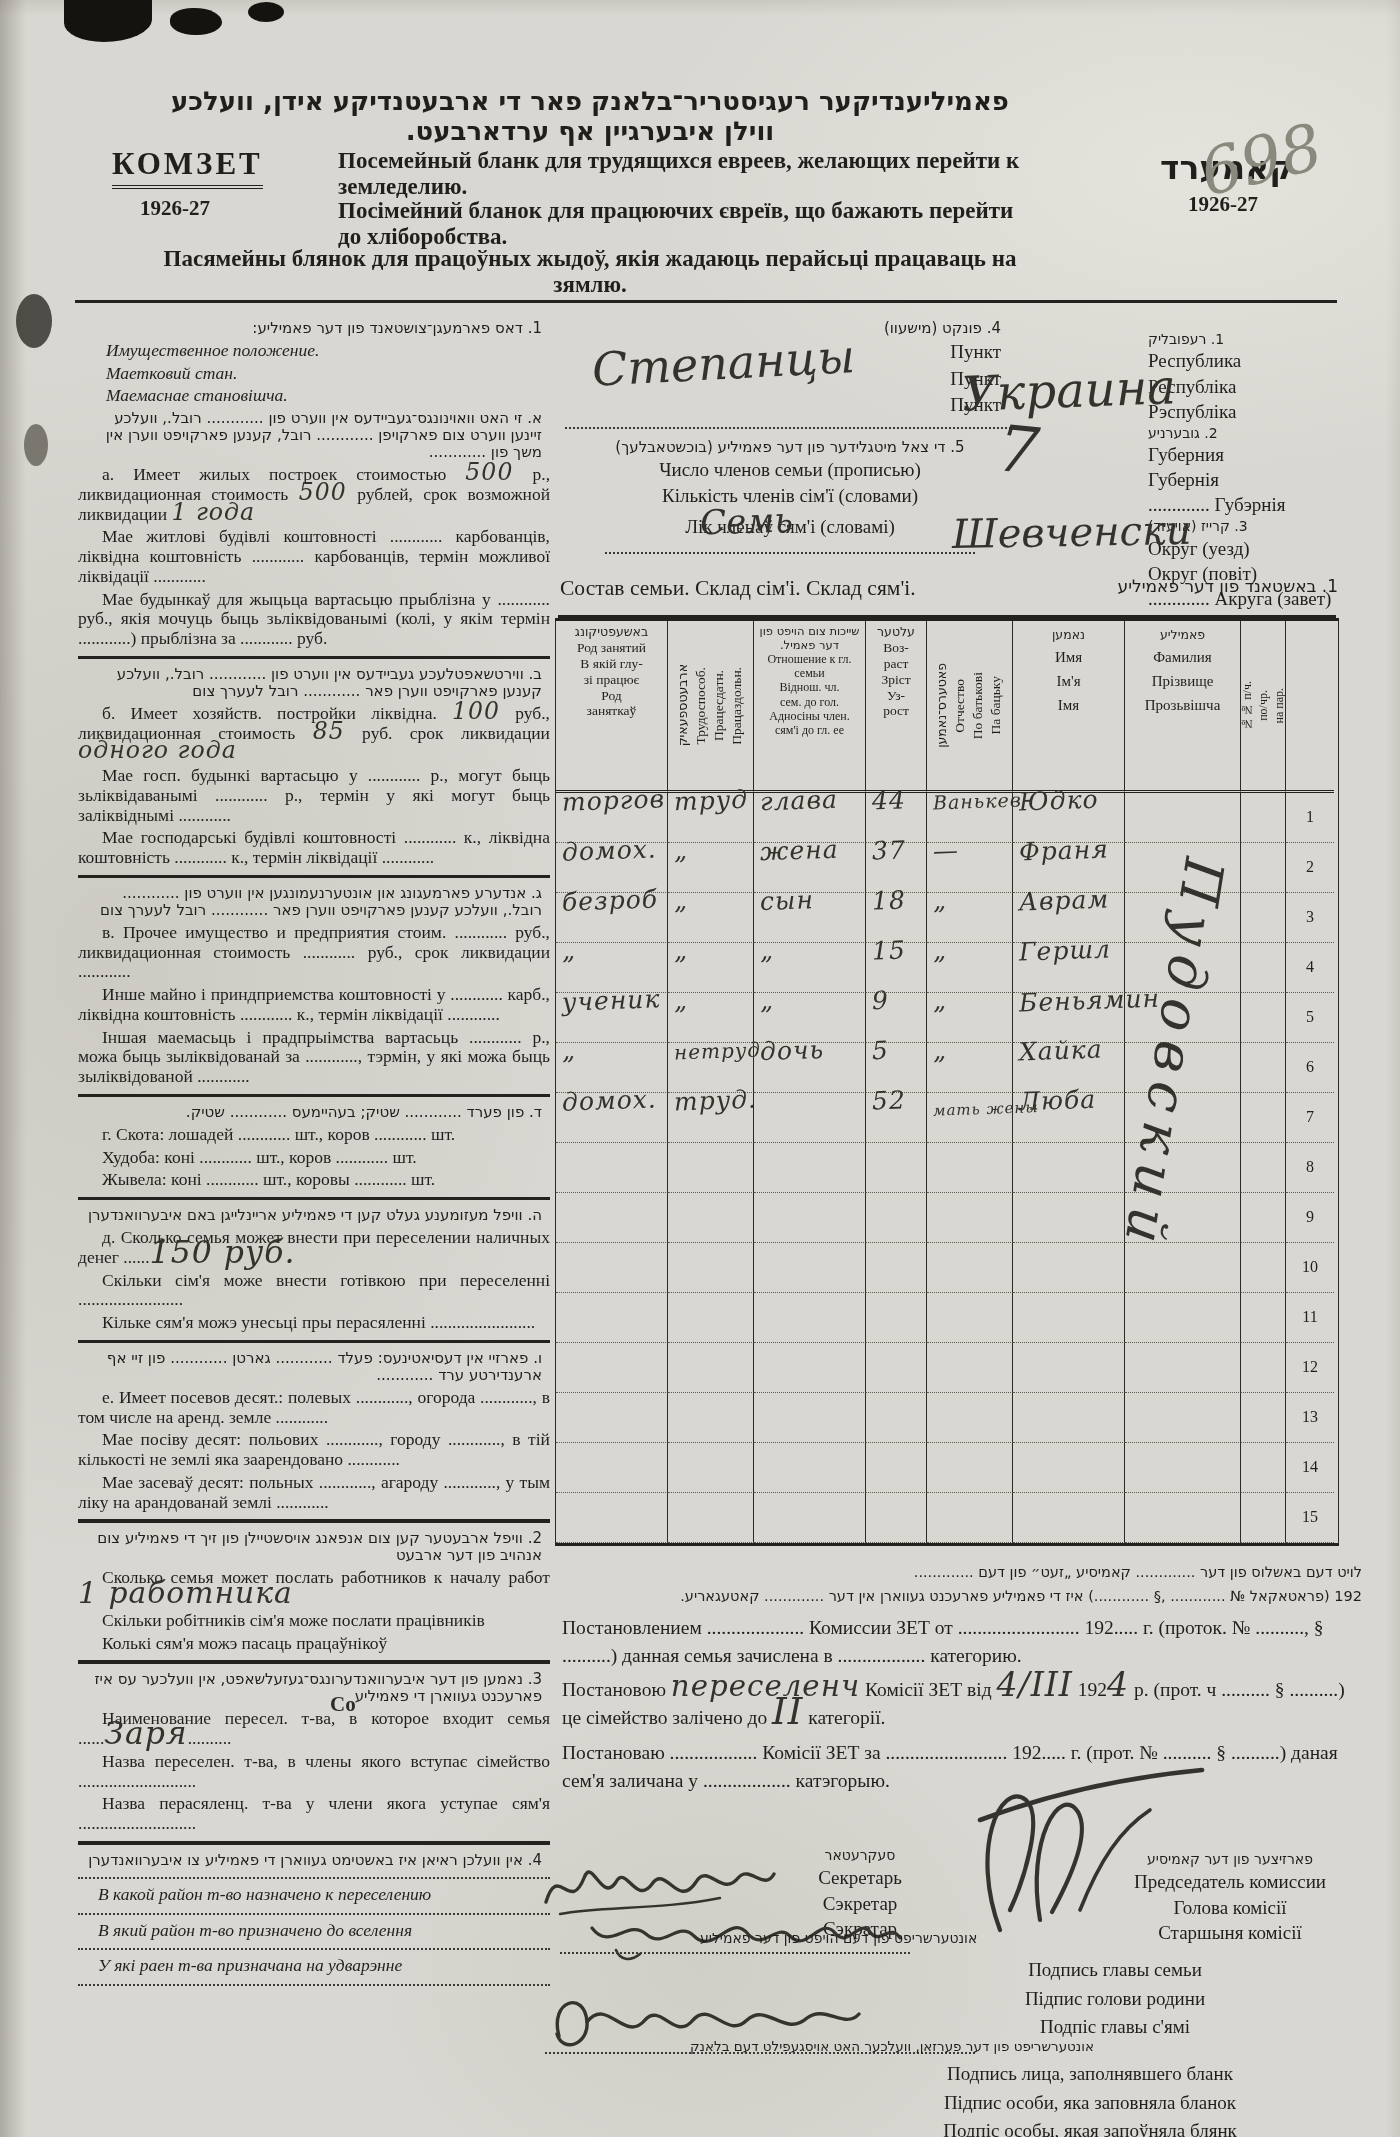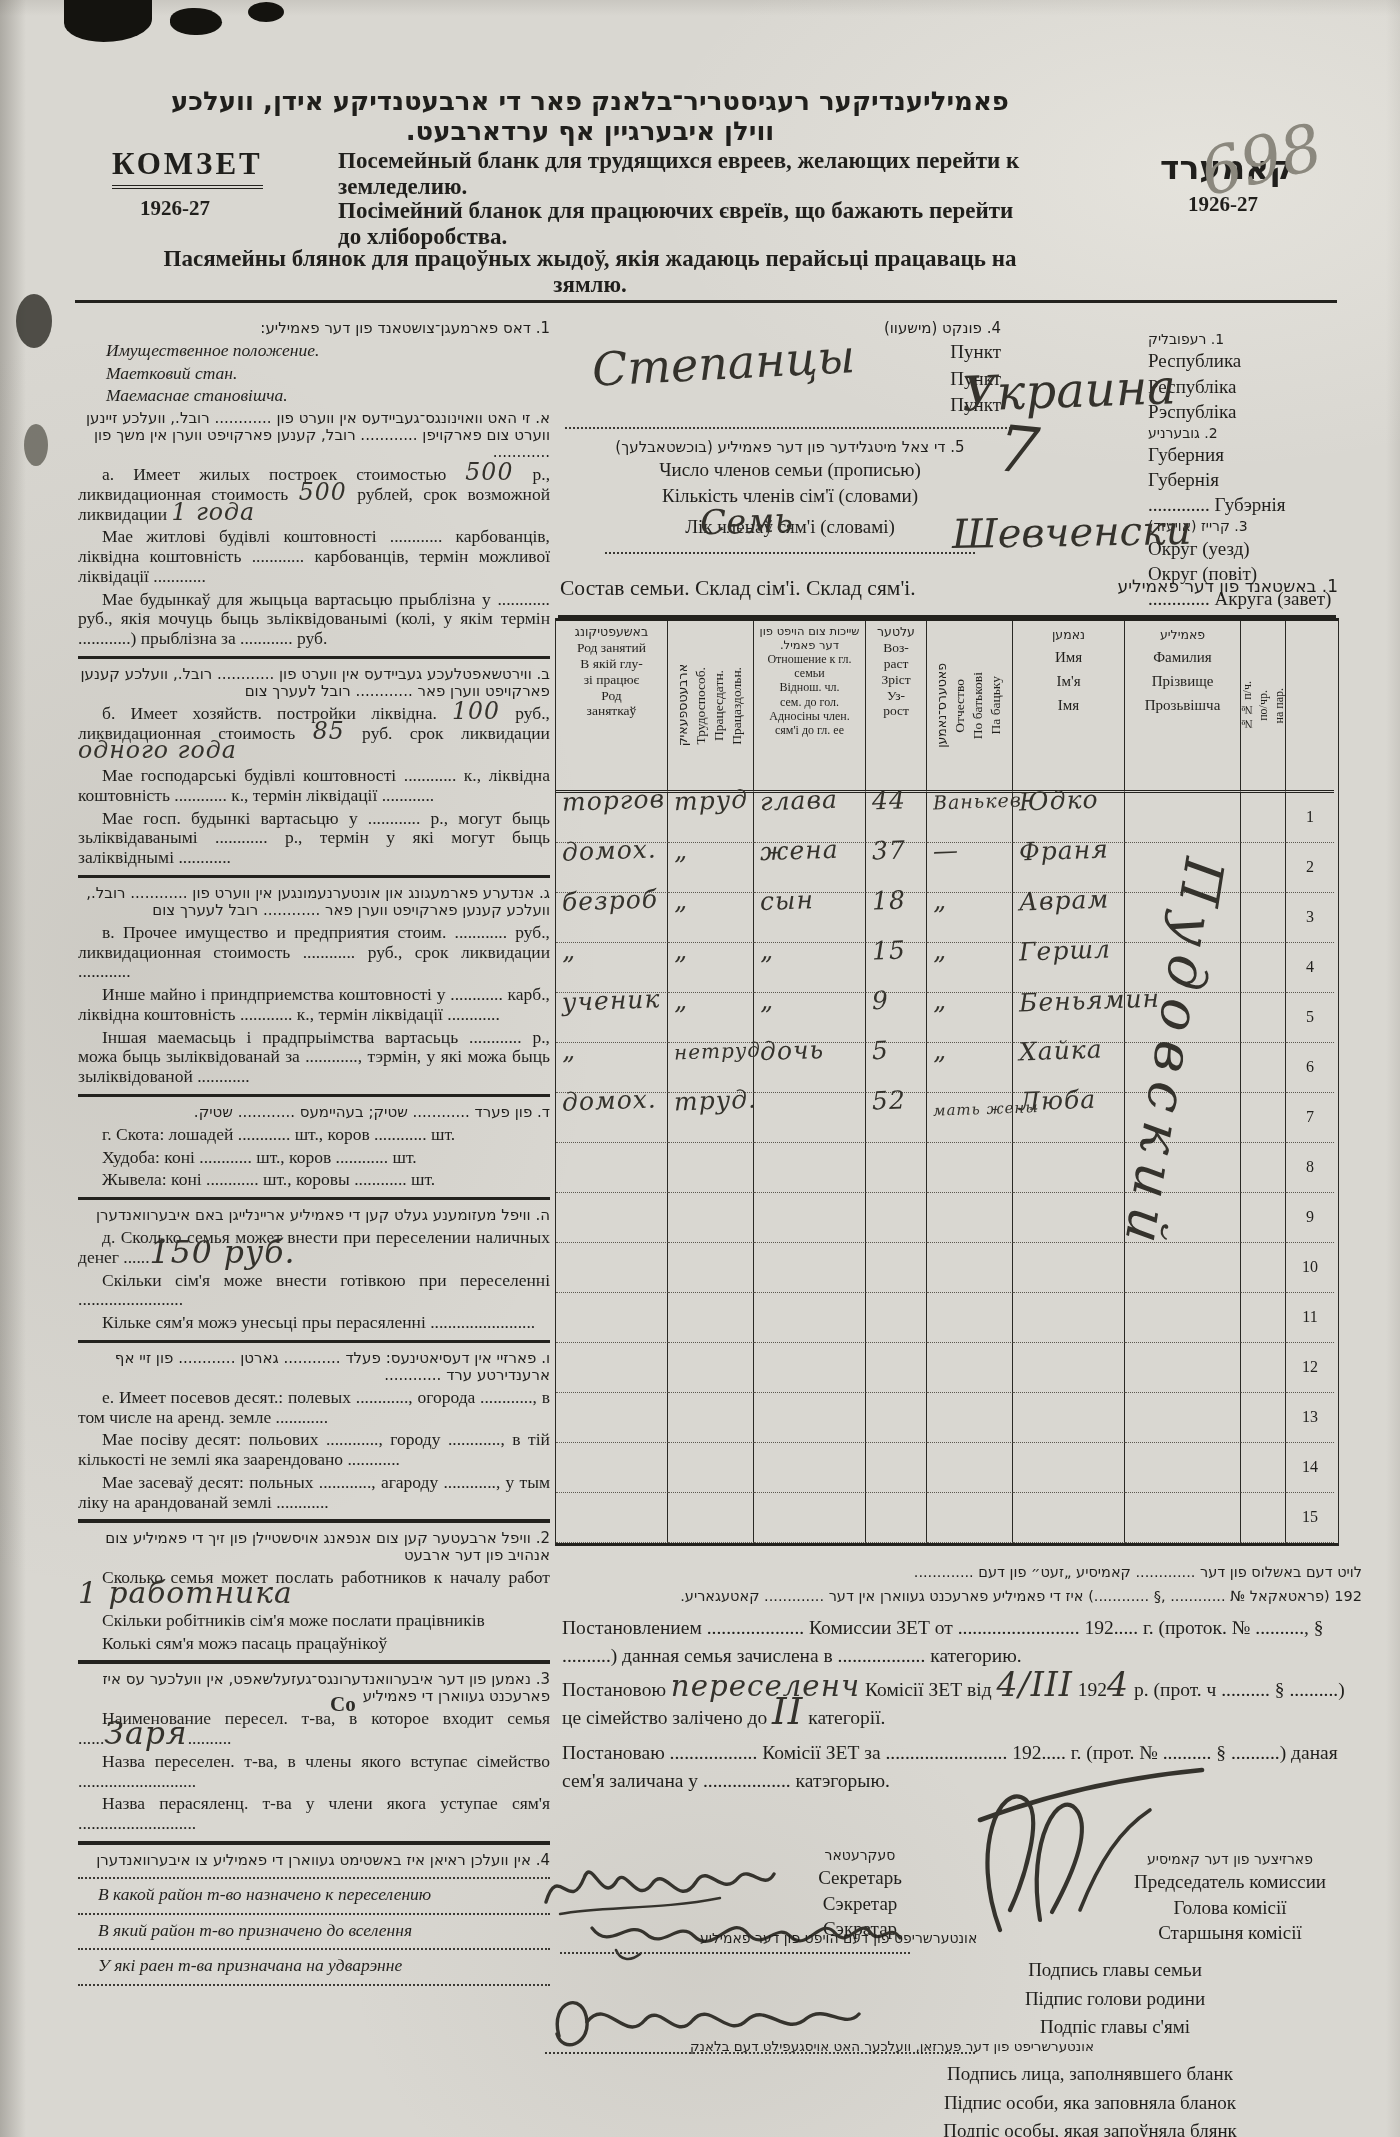--- a/index.html
+++ b/index.html
@@ -22,21 +22,21 @@
       white-space:nowrap;line-height:1;}
   .pencil{color:#8b887e;}
   .rule{height:3px;background:#23221e;margin:7px 0;}
   .rule.thick{height:4px;}
   .dotline{border-bottom:2px dotted #3a3833;height:2px;margin:6px 0;}
   
   .leftcol{position:absolute;left:78px;top:316px;width:472px;font-size:17.5px;line-height:1.13;}
   .leftcol p{margin:3px 0;text-indent:24px;text-align:justify;}
   .leftcol .noind{text-indent:0;font-style:italic;}
   .leftcol .pad{padding-left:28px;}
-  .leftcol .yi{font-size:15px;text-indent:0;text-align:right;margin:4px 0;}
+  .leftcol .yi{font-size:15px;text-indent:0;text-align:right;margin:4px 8px;}
   
   .midtop{position:absolute;left:565px;top:318px;width:450px;font-size:19px;}
   .midtop .r{text-align:right;padding-right:14px;line-height:1.4;}
   .midtop .c{text-align:center;line-height:1.35;}
   .midtop .yi{font-size:15px;}
   .righttop{position:absolute;left:1148px;top:330px;width:244px;text-align:left;
       padding-right:6px;font-size:19px;line-height:1.32;}
   .righttop .yi{font-size:14px;}
   
   .ftable{position:absolute;left:555px;top:618px;width:782px;
@@ -103,22 +103,22 @@
     <p class="noind pad">Маемаснае становішча.</p>
     <p class="yi">א. זי האט וואוינונגס־געביידעס אין ווערט פון ............ רובל., וועלכע זיינען ווערט צום פארקויפן ............ רובל, קענען פארקויפט ווערן אין משך פון ............</p>
 
     <p><span>а. Имеет жилых построек стоимостью </span><span class="hw">500</span><span> р., ликвидационная стоимость </span><span class="hw">500</span><span> рублей, срок возможной ликвидации </span><span class="hw">1 года</span></p>
     <p>Мае житлові будівлі коштовності ............ карбованців, ліквідна коштовність ............ карбованців, термін можливої ліквідації ............</p>
     <p>Мае будынкаў для жыцьца вартасьцю прыблізна у ............ руб., якія мочуць быць зьліквідованымі (колі, у якім термін ............) прыблізна за ............ руб.</p>
     <div class="rule"></div>
 
     <p class="yi">ב. ווירטשאפטלעכע געביידעס אין ווערט פון ............ רובל., וועלכע קענען פארקויפט ווערן פאר ............ רובל לעערך צום</p>
     <p><span>б. Имеет хозяйств. постройки ліквідна. </span><span class="hw">100</span><span> руб., ликвидационная стоимость </span><span class="hw">85</span><span> руб. срок ликвидации </span><span class="hw">одного года</span></p>
+    <p>Мае госп. будынкі вартасьцю у ............ р., могут быць зьліквідаванымі ............ р., термін у які могут быць заліквіднымі ............</p>
     <p>Мае господарські будівлі коштовності ............ к., ліквідна коштовність ............ к., термін ліквідації ............</p>
-    <p>Мае госп. будынкі вартасьцю у ............ р., могут быць зьліквідаванымі ............ р., термін у які могут быць заліквіднымі ............</p>
     <div class="rule"></div>
 
     <p class="yi">ג. אנדערע פארמעגונג און אונטערנעמונגען אין ווערט פון ............ רובל., וועלכע קענען פארקויפט ווערן פאר ............ רובל לעערך צום</p>
     <p>в. Прочее имущество и предприятия стоим. ............ руб., ликвидационная стоимость ............ руб., срок ликвидации ............</p>
     <p>Инше майно і приндприемства коштовності у ............ карб., ліквідна коштовність ............ к., термін ліквідації ............</p>
     <p>Іншая маемасьць і прадпрыімства вартасьць ............ р., можа быць зыліквідованай за ............, тэрмін, у які можа быць зыліквідованой ............</p>
     <div class="rule"></div>
 
     <p class="yi">ד. פון פערד ............ שטיק; בעהיימעס ............ שטיק.</p>
     <p>г. Скота: лошадей ............ шт., коров ............ шт.</p>

